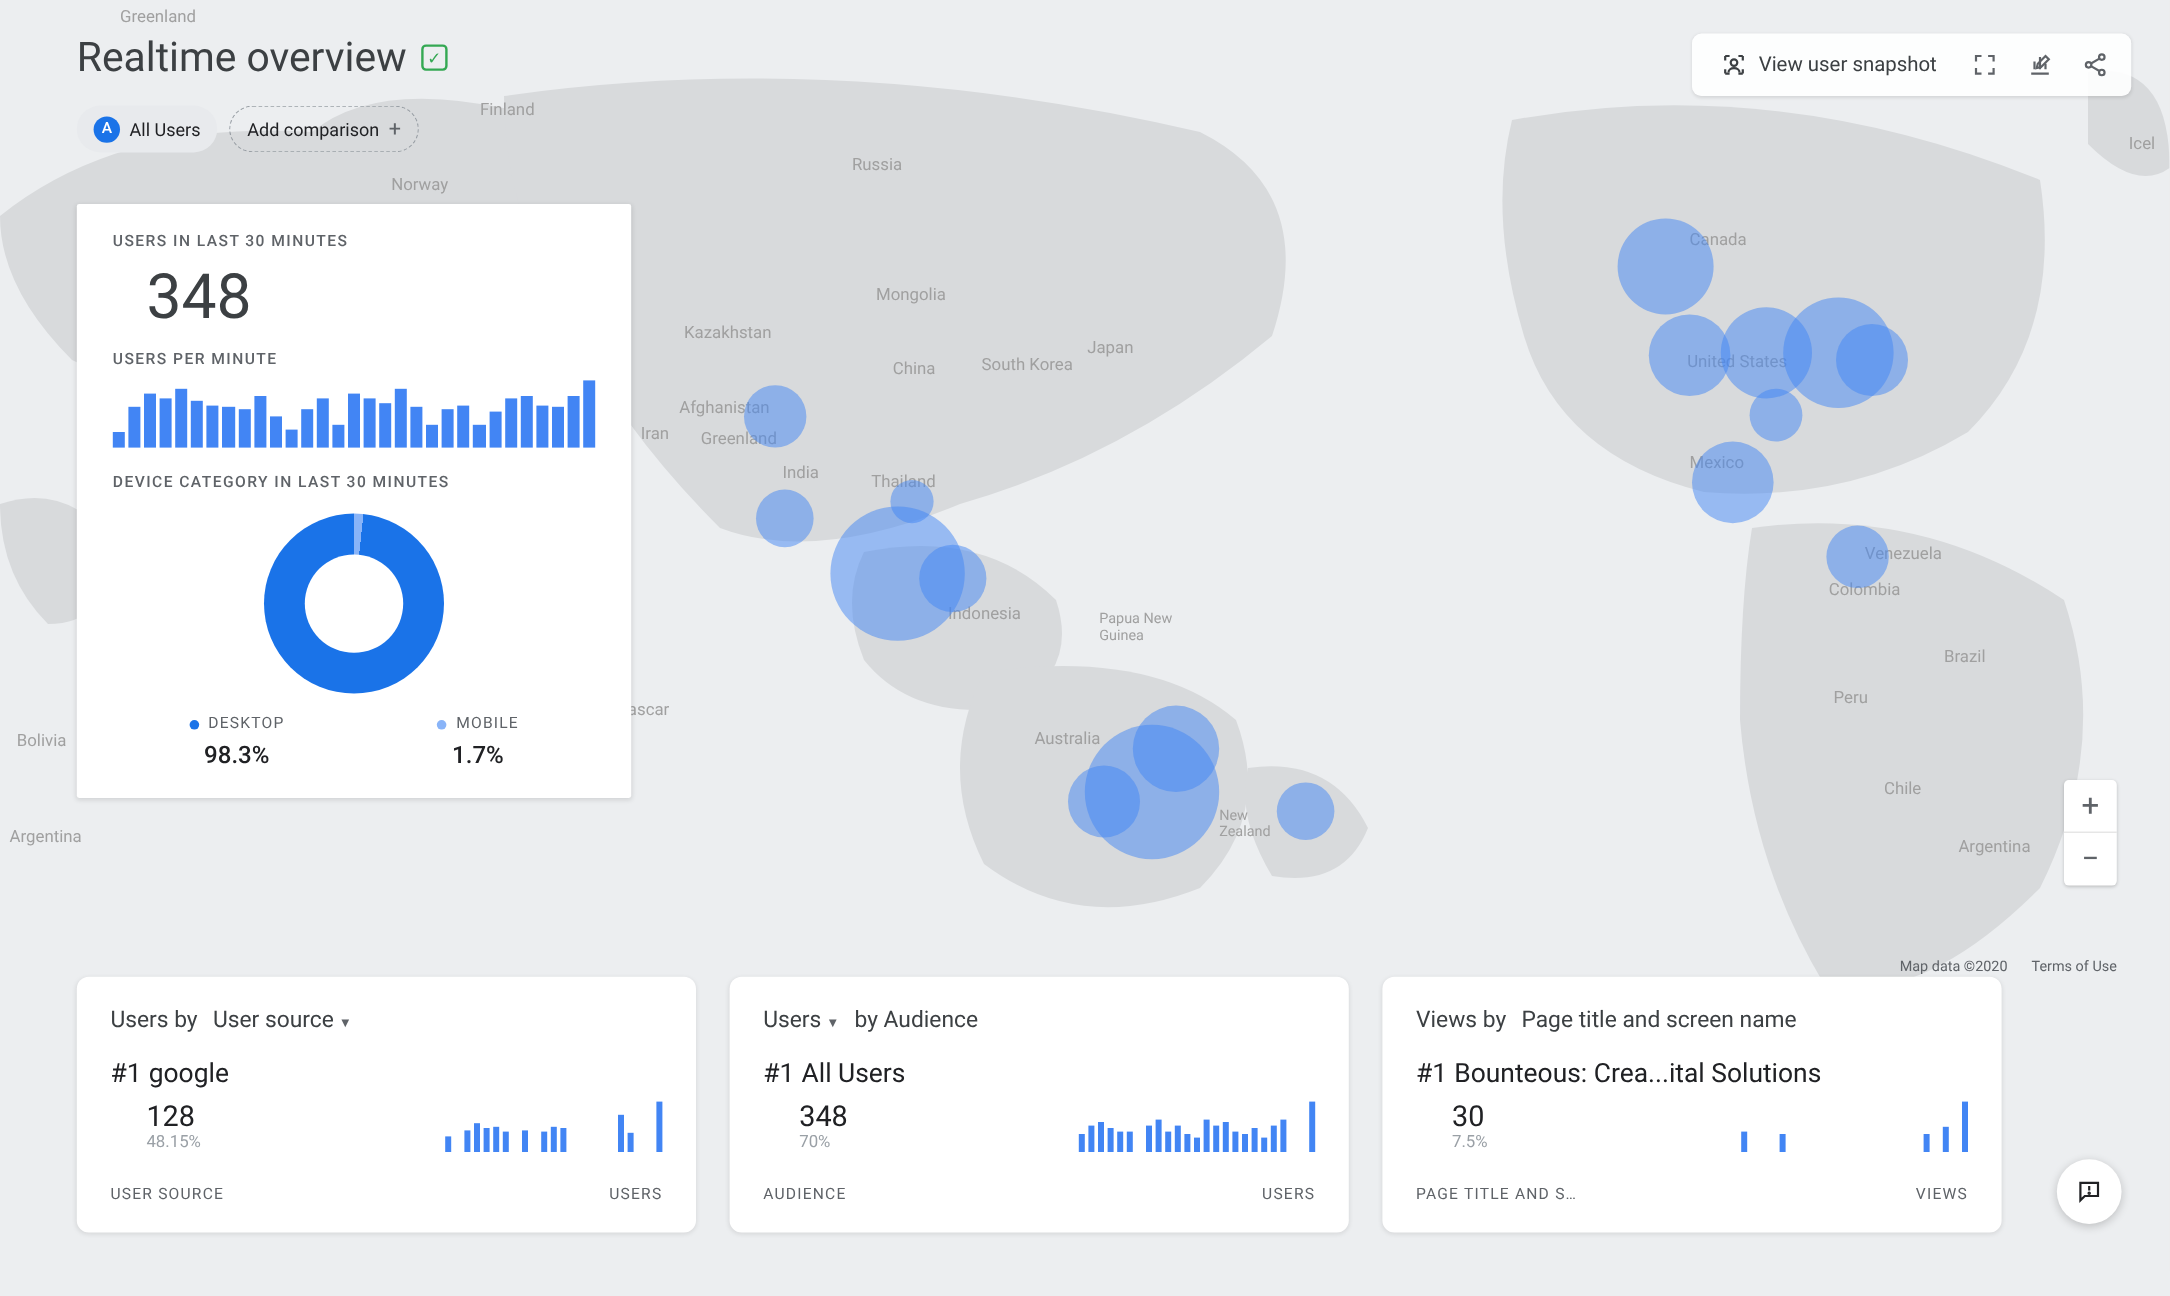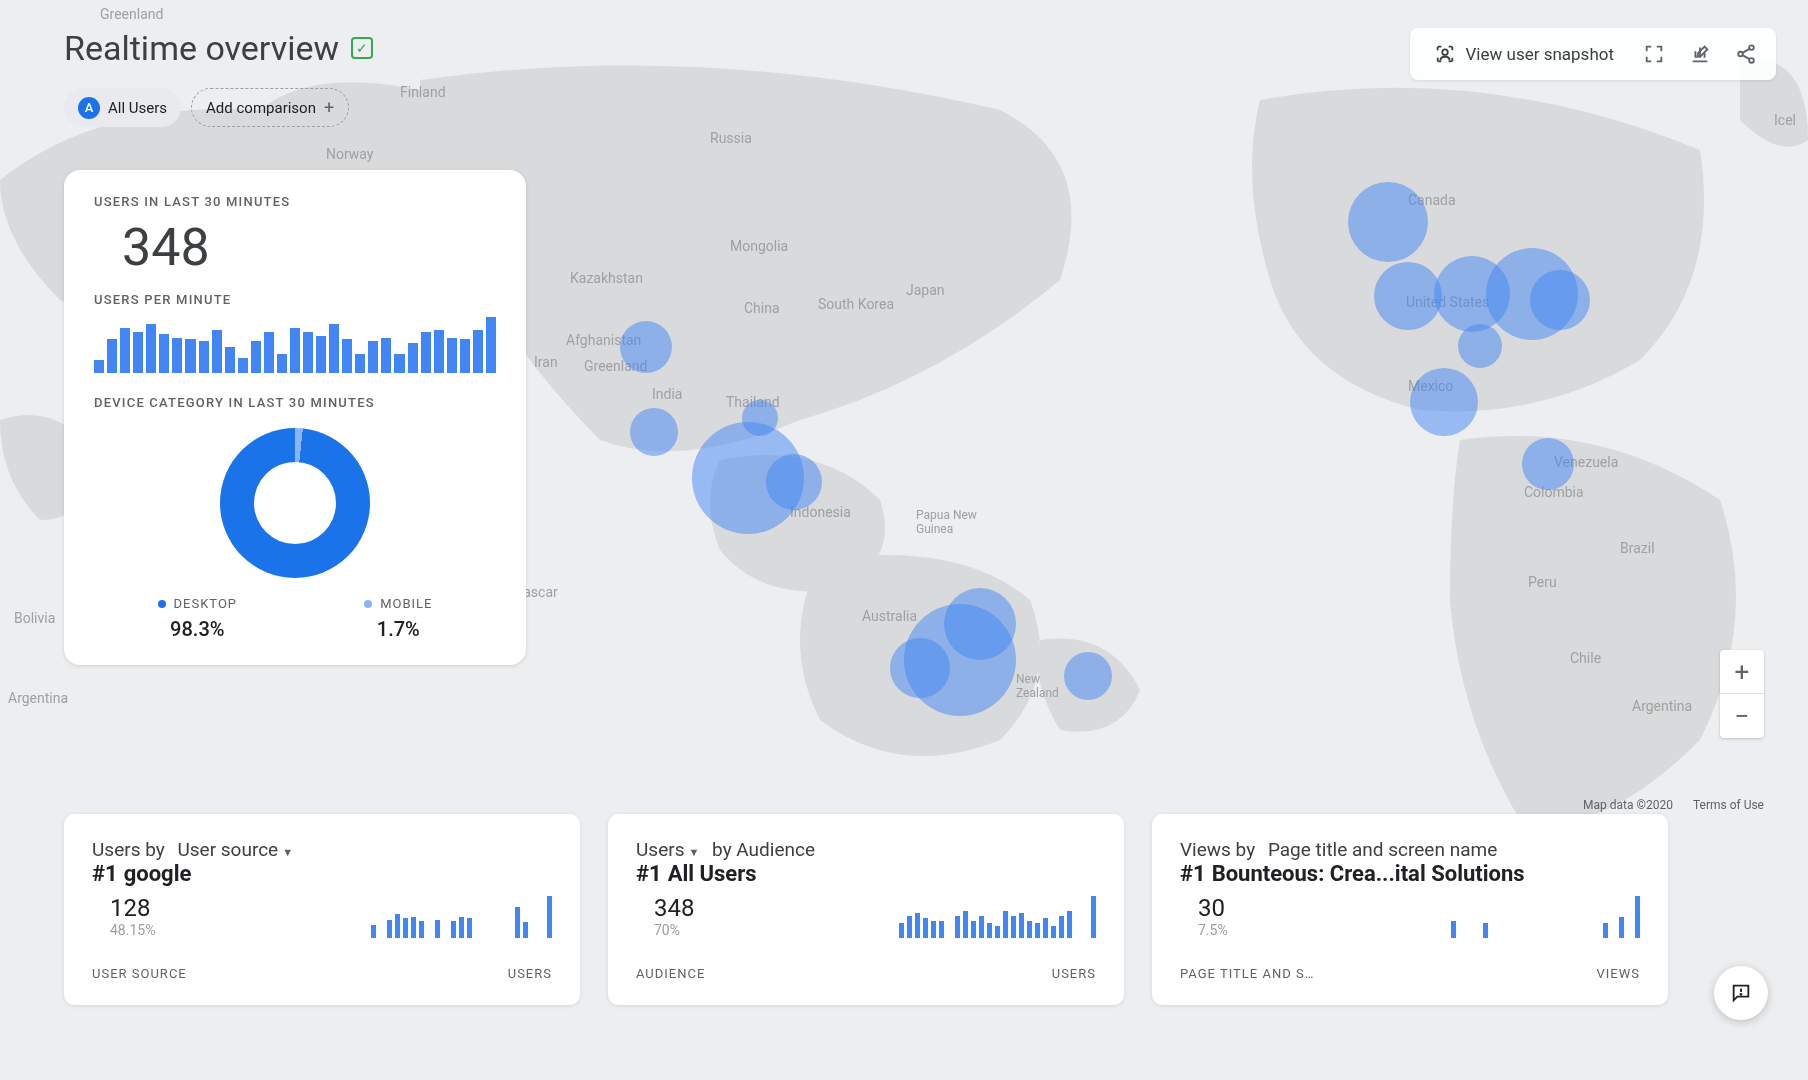--- a/index.html
+++ b/index.html
@@ -90,21 +90,21 @@
 }
 .icon-btn {
   width: 40px; height: 40px;
   display: flex; align-items: center; justify-content: center;
   cursor: pointer;
   color: #5f6368;
 }
 .card {
   position: absolute;
   background: #fff;
-  border-radius: 16px;
+  border-radius: 2px;
   box-shadow: 0 1px 4px rgba(0,0,0,0.12);
   padding: 24px 30px;
 }
 .realtime-card {
   top: 170px; left: 64px;
   width: 462px;
 }
 .section-label {
   font-size: 13px;
   letter-spacing: 1.2px;
@@ -171,28 +171,29 @@
   box-shadow: 0 1px 4px rgba(0,0,0,0.1);
   padding: 24px 28px;
 }
 .bcard-title {
   font-size: 19px;
   color: #3c4043;
   display: flex; align-items: center; gap: 4px;
 }
 .dropdown-arrow { font-size: 11px; color: #5f6368; margin-left: 4px; }
 .rank-line {
-  font-size: 22px; font-weight: 700;
+  font-size: 22px; font-weight: 400;
+  margin-top: 22px;
 }
 .rank-line .rank { margin-right: 6px; }
 .metric-row {
   display: flex; justify-content: space-between; align-items: flex-end;
   margin-top: 8px;
 }
-.metric-left { margin-left: 18px; }
+.metric-left { margin-left: 30px; }
 .metric-num { font-size: 24px; }
 .metric-pct { font-size: 14px; color: #9aa0a6; }
 .spark-bars {
   display: flex; align-items: flex-end;
   height: 42px; gap: 3px;
 }
 .spark-bars div { width: 5px; background: #4285f4; }
 .table-header {
   display: flex; justify-content: space-between;
   font-size: 13px; letter-spacing: 1px; color: #5f6368;

